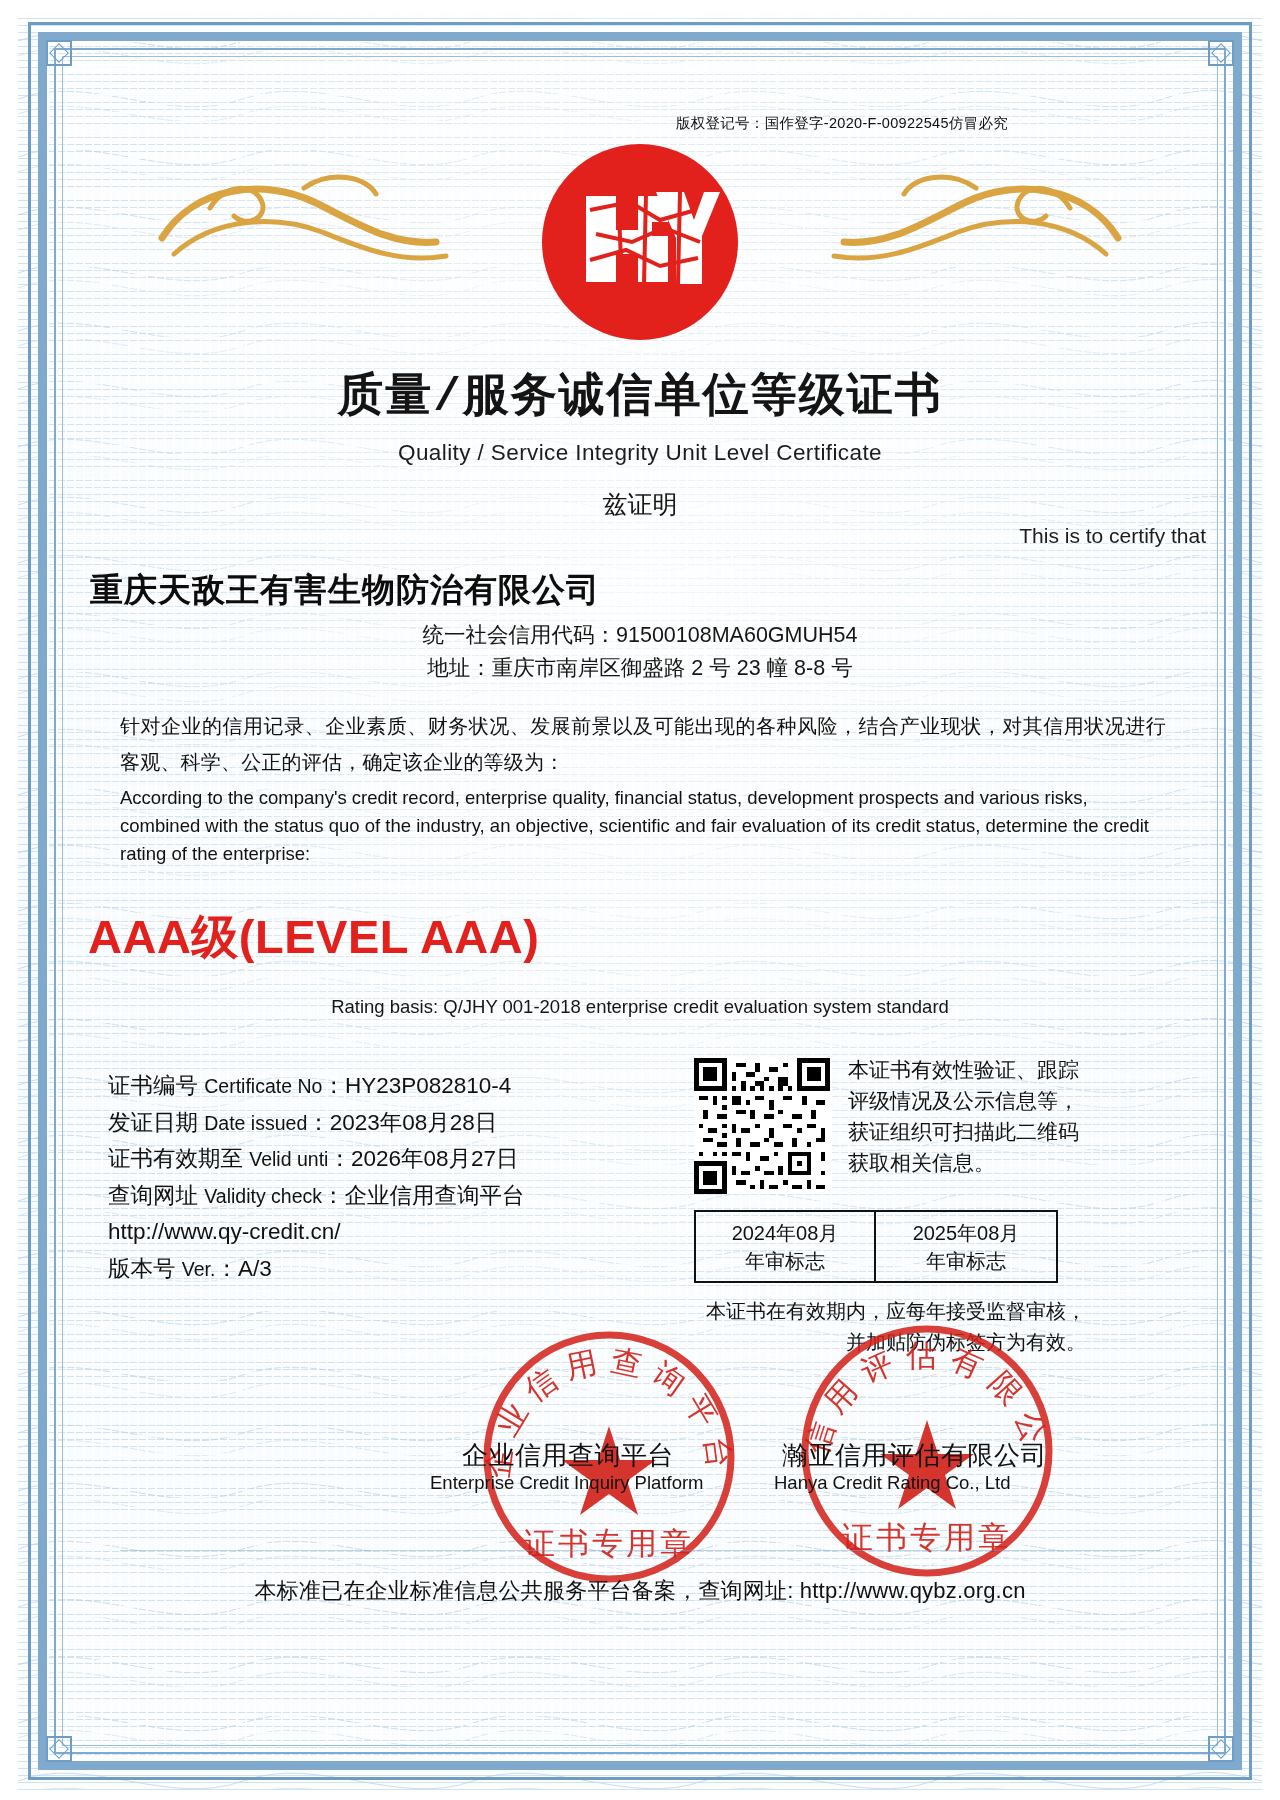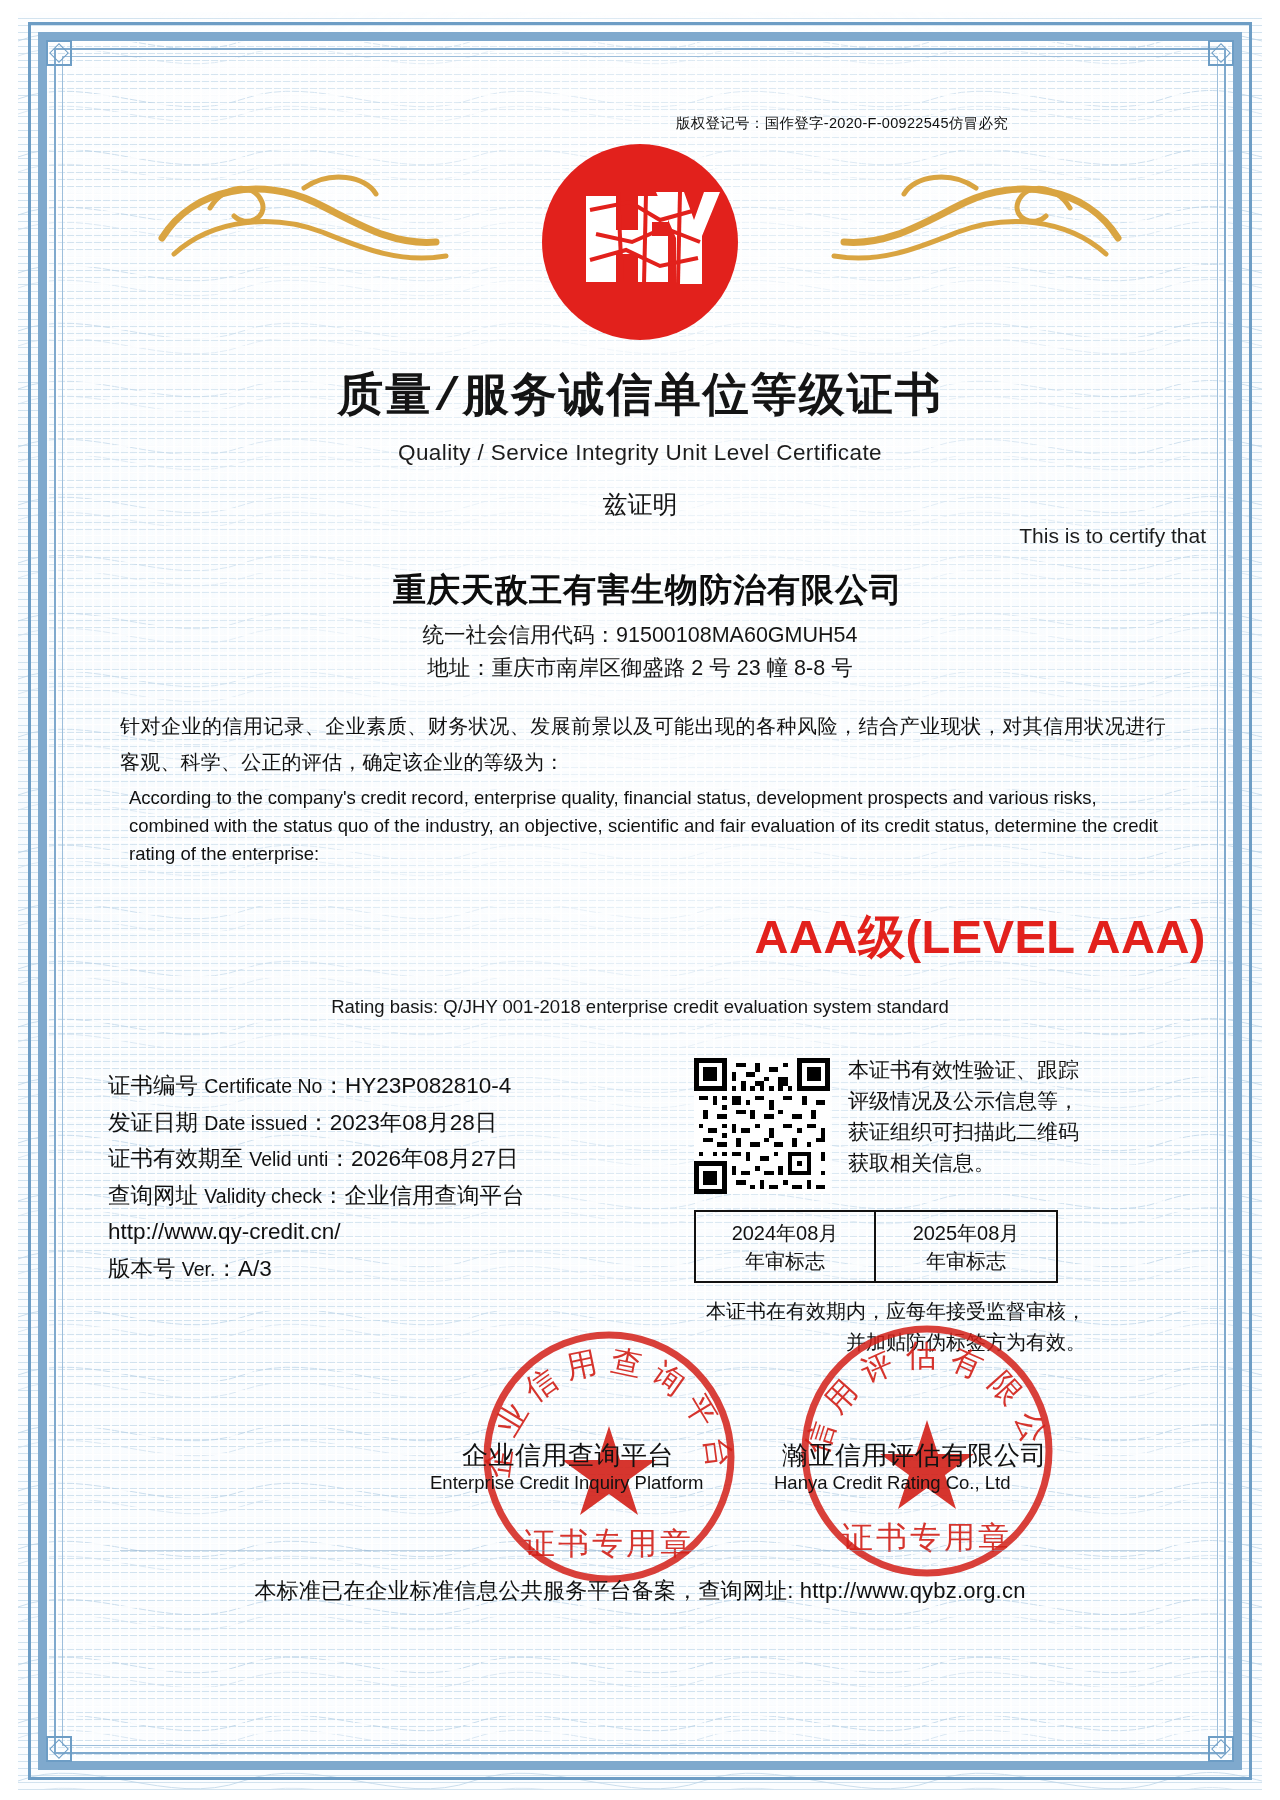--- a/index.html
+++ b/index.html
@@ -178,21 +178,21 @@
     top: 456px;
     left: 0; right: 0;
     text-align: right;
     font-size: 21px;
     color: #1c1c1c;
   }
   .company {
     position: absolute;
     top: 500px;
     left: 16px; right: 0;
-    text-align: center;
+    text-align: left;
     font-size: 33px;
     font-weight: bold;
     color: #0d0d0d;
     letter-spacing: 1px;
   }
   .code {
     position: absolute;
     top: 552px;
     left: 0; right: 0;
     text-align: center;
@@ -220,28 +220,27 @@
     color: #111;
     text-align: justify;
     letter-spacing: .2px;
   }
   .para-en {
     margin-top: 4px;
     font-size: 18.5px;
     line-height: 28px;
     color: #111;
     text-align: left;
-    margin-left: 9px;
   }
 
   .level {
     position: absolute;
     top: 838px;
-    left: 0; right: 0;
-    text-align: right;
+    left: 14px; right: 0;
+    text-align: left;
     color: #e2211c;
     font-size: 47px;
     font-weight: bold;
     letter-spacing: .5px;
   }
   .basis-cn {
     position: absolute;
     top: 900px;
     left: 0; right: 0;
     text-align: center;

